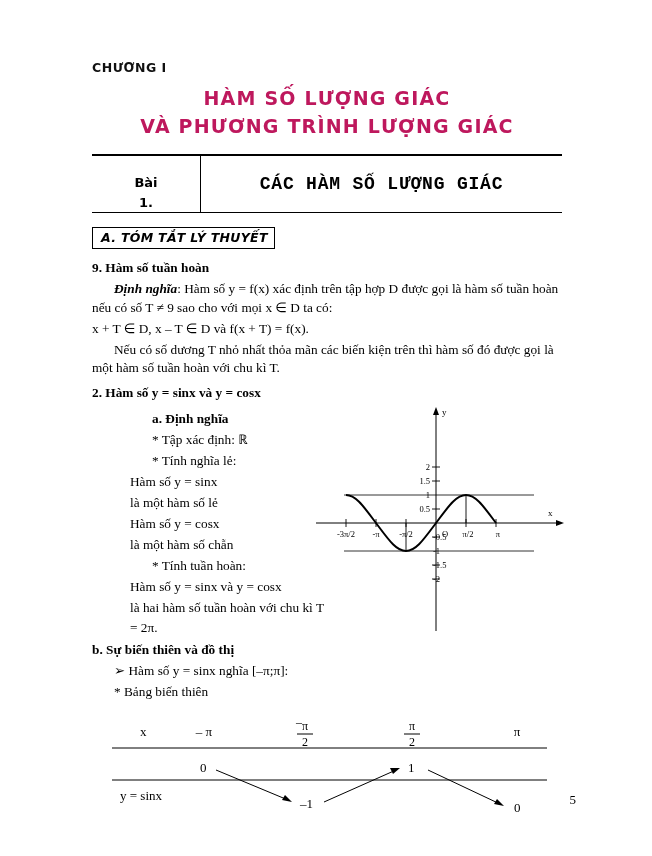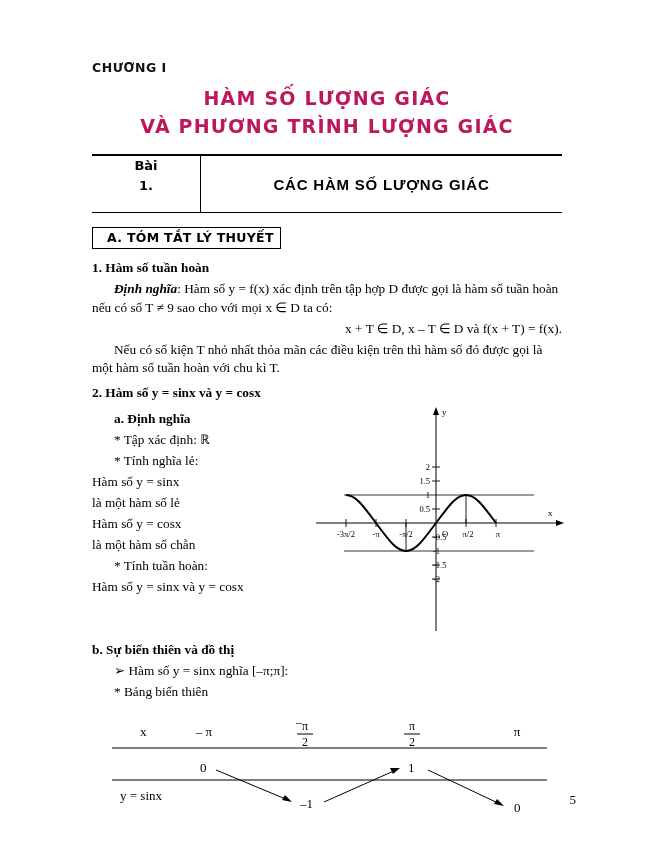--- a/index.html
+++ b/index.html
@@ -63,76 +63,78 @@
   .lesson-bar {
     display: flex;
     align-items: stretch;
     height: 56px;
   }
   .lesson-num {
     width: 108px;
     display: flex;
     flex-direction: column;
     align-items: center;
-    justify-content: flex-start;
+    justify-content: flex-end;
     font-family: "DejaVu Sans", sans-serif;
     font-weight: bold;
     font-size: 13px;
     line-height: 1.5;
     border-right: 1.4px solid #000;
   }
   .lesson-title {
     flex: 1;
     display: flex;
     align-items: center;
     justify-content: center;
-    font-family: Liberation Sans, sans-serif;
-    font-weight: bold;
-    font-size: 15px;
+    font-family: Liberation Mono, monospace;
+    font-weight: bold;
+    font-size: 18px;
     letter-spacing: 0.8px;
   }
 
   
   .section-heading {
     display: inline-block;
     margin-top: 14px;
-    padding: 2px 6px 3px 14px;
+    padding: 2px 6px 3px 8px;
     border: 1.6px solid #000;
     font-family: "DejaVu Sans", sans-serif;
     font-weight: bold;
     font-size: 12.5px;
     letter-spacing: 0.3px;
+    font-style: italic;
   }
 
   
   .body {
     font-size: 13.3px;
     line-height: 1.42;
     margin-top: 10px;
   }
   .p {
     margin: 2px 0;
   }
   .indent {
     text-indent: 22px;
   }
   .indent2 {
     padding-left: 22px;
   }
   .center {
-    text-align: right;
+    text-align: left;
   }
   .b { font-weight: bold; }
   .bi { font-weight: bold; font-style: italic; text-align: center; }
 
   
   .cols {
     position: relative;
     margin-top: 6px;
     min-height: 230px;
+    margin-left: 38px;
   }
   .col-left {
     width: 200px;
     font-size: 13.3px;
     line-height: 1.5;
   }
   .col-left .p { margin: 1px 0; }
   .graph-wrap {
     position: absolute;
     right: -8px;
@@ -179,43 +181,44 @@
     </div>
 
     <hr class="rule-thin">
 
     <div>
       <div class="section-heading">A. TÓM TẮT LÝ THUYẾT</div>
     </div>
 
     <div class="body">
 
-      <div class="p b">1. Hàm số tuần hoàn</div>
+      <div class="p b">9. Hàm số tuần hoàn</div>
 
       <div class="p indent">
         <span class="bi">Định nghĩa</span><span>: Hàm số y = f(x) xác định trên tập hợp D được gọi là hàm số tuần hoàn nếu có số T ≠ 9 sao cho với mọi x ∈ D ta có:</span>
       </div>
 
       <div class="p center">x + T ∈ D, x – T ∈ D và f(x + T) = f(x).</div>
 
-      <div class="p indent">Nếu có số kiện T nhỏ nhất thỏa mãn các điều kiện trên thì hàm số đó được gọi là một hàm số tuần hoàn với chu kì T.</div>
+      <div class="p indent">Nếu có số dương T nhỏ nhất thỏa mãn các biến kiện trên thì hàm số đó được gọi là một hàm số tuần hoàn với chu kì T.</div>
 
       <div class="p b" style="margin-top:6px">2. Hàm số y = sinx và y = cosx</div>
 
       <div class="cols">
         <div class="col-left">
           <div class="p indent2 b">a. Định nghĩa</div>
           <div class="p indent2">* Tập xác định: ℝ</div>
           <div class="p indent2">* Tính nghĩa lẻ:</div>
           <div class="p">Hàm số y = sinx</div>
           <div class="p">là một hàm số lẻ</div>
           <div class="p">Hàm số y = cosx</div>
           <div class="p">là một hàm số chẵn</div>
           <div class="p indent2">* Tính tuần hoàn:</div>
           <div class="p">Hàm số y = sinx và y = cosx</div>
+          <div class="p">là hai hàm số tuần hoàn với chu kì T = 2π.</div>
         </div>
 
         <div class="graph-wrap">
           <svg width="268" height="240" viewBox="0 0 268 240">
 
             <line x1="134" y1="8" x2="134" y2="228" stroke="#000" stroke-width="1"></line>
             <polygon points="134,4 131,12 137,12" fill="#000"></polygon>
 
             <line x1="14" y1="120" x2="258" y2="120" stroke="#000" stroke-width="1"></line>
             <polygon points="262,120 254,117 254,123" fill="#000"></polygon>

